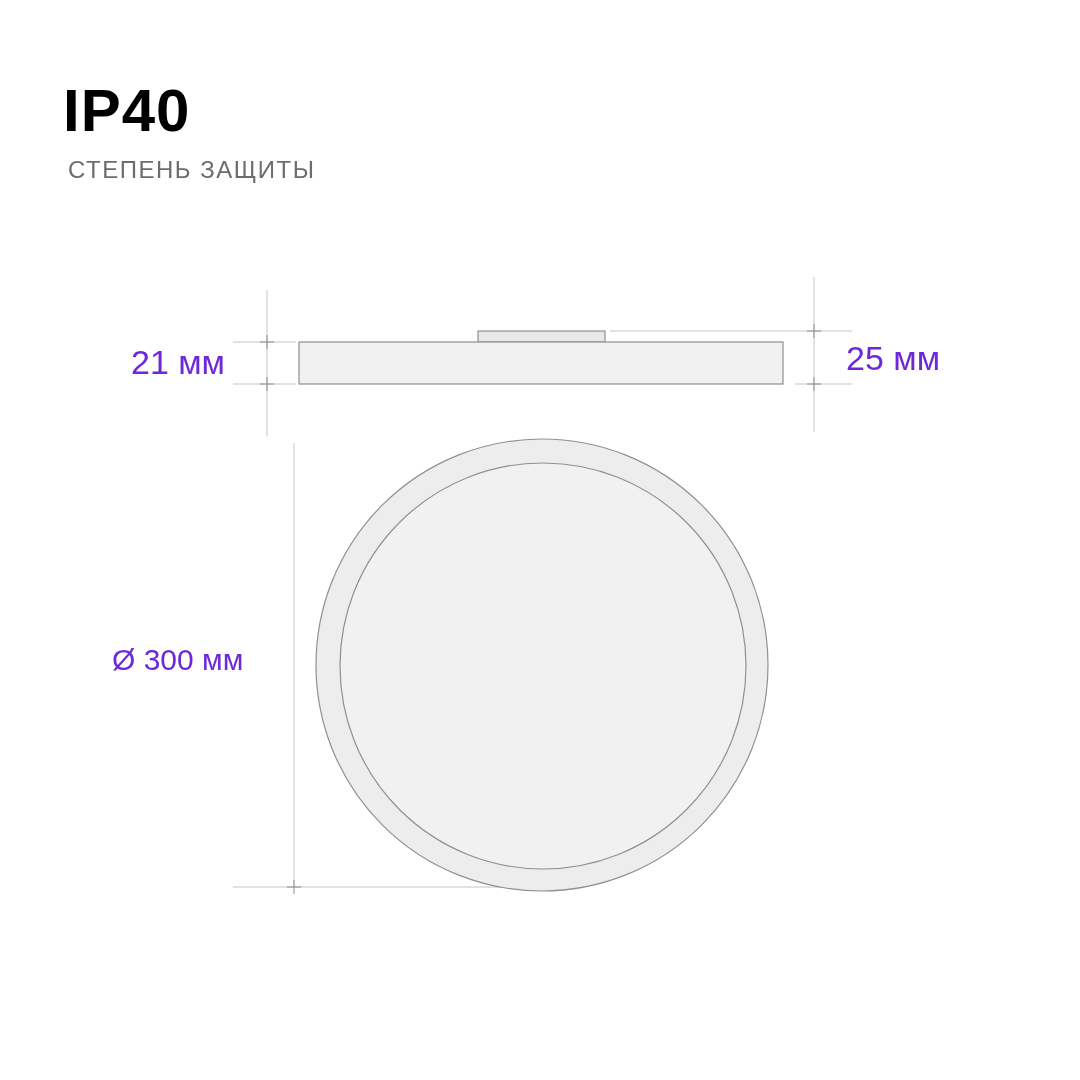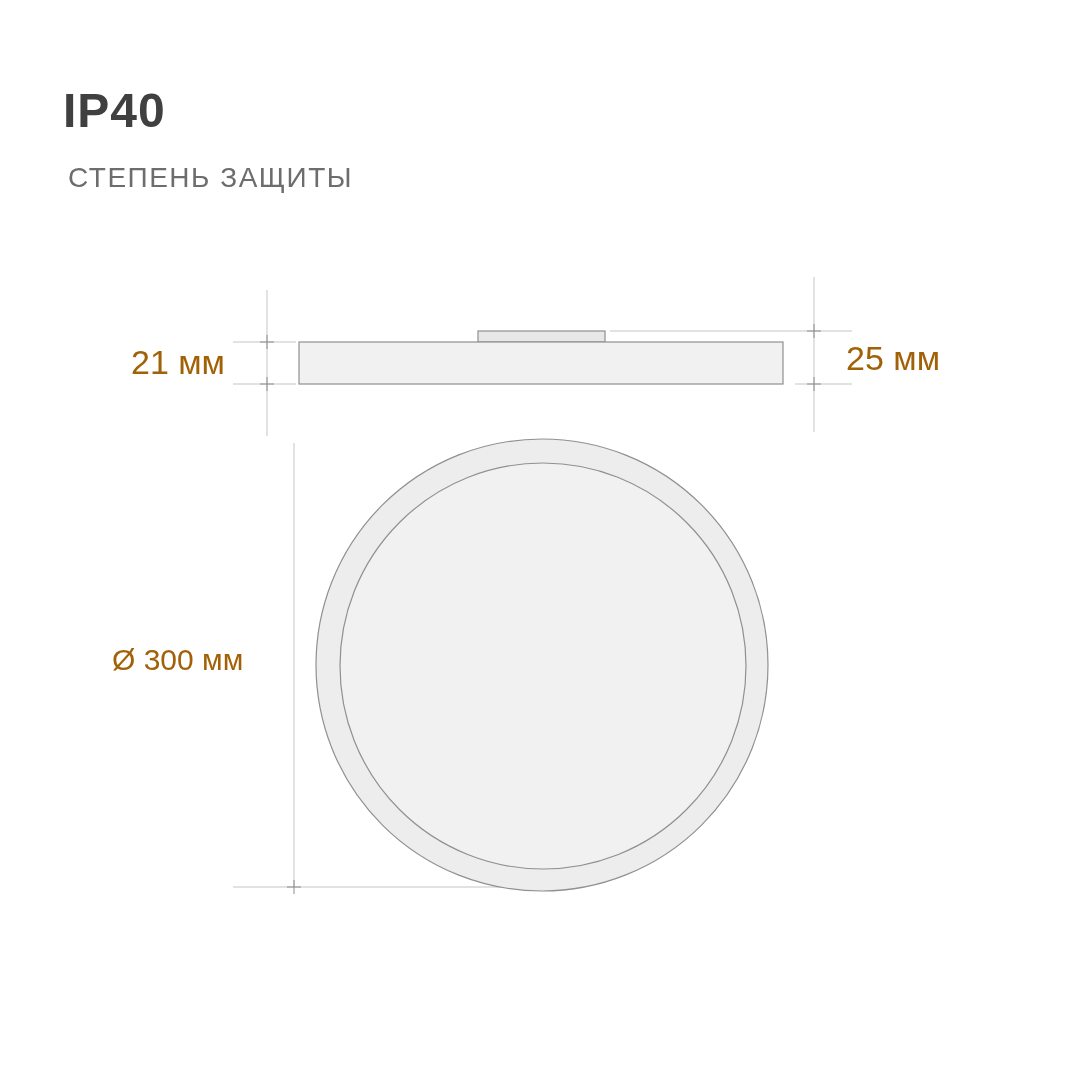--- a/index.html
+++ b/index.html
@@ -12,47 +12,47 @@
     width: 1080px;
     height: 1080px;
     background: #ffffff;
     overflow: hidden;
     font-family: "Liberation Sans", sans-serif;
   }
   .page-title {
     position: absolute;
     left: 63px;
     top: 80px;
-    font-size: 48px;
+    font-size: 60px;
     line-height: 62px;
     font-weight: 800;
     letter-spacing: 1px;
-    color: #404040;
+    color: #000000;
   }
   .page-subtitle {
     position: absolute;
     left: 68px;
-    top: 158px;
-    font-size: 28px;
+    top: 150px;
+    font-size: 24px;
     line-height: 40px;
     font-weight: 400;
     letter-spacing: 1.5px;
     color: #6d6d6d;
   }
   .drawing-svg {
     position: absolute;
     left: 0;
     top: 0;
   }
   .dim-label {
     position: absolute;
     font-size: 34px;
     line-height: 36px;
     font-weight: 400;
-    color: #a16207;
+    color: #6d28d9;
     white-space: nowrap;
   }
   .dim-label-21 {
     left: 90px;
     top: 344px;
     width: 135px;
     text-align: right;
   }
   .dim-label-25 {
     left: 846px;

